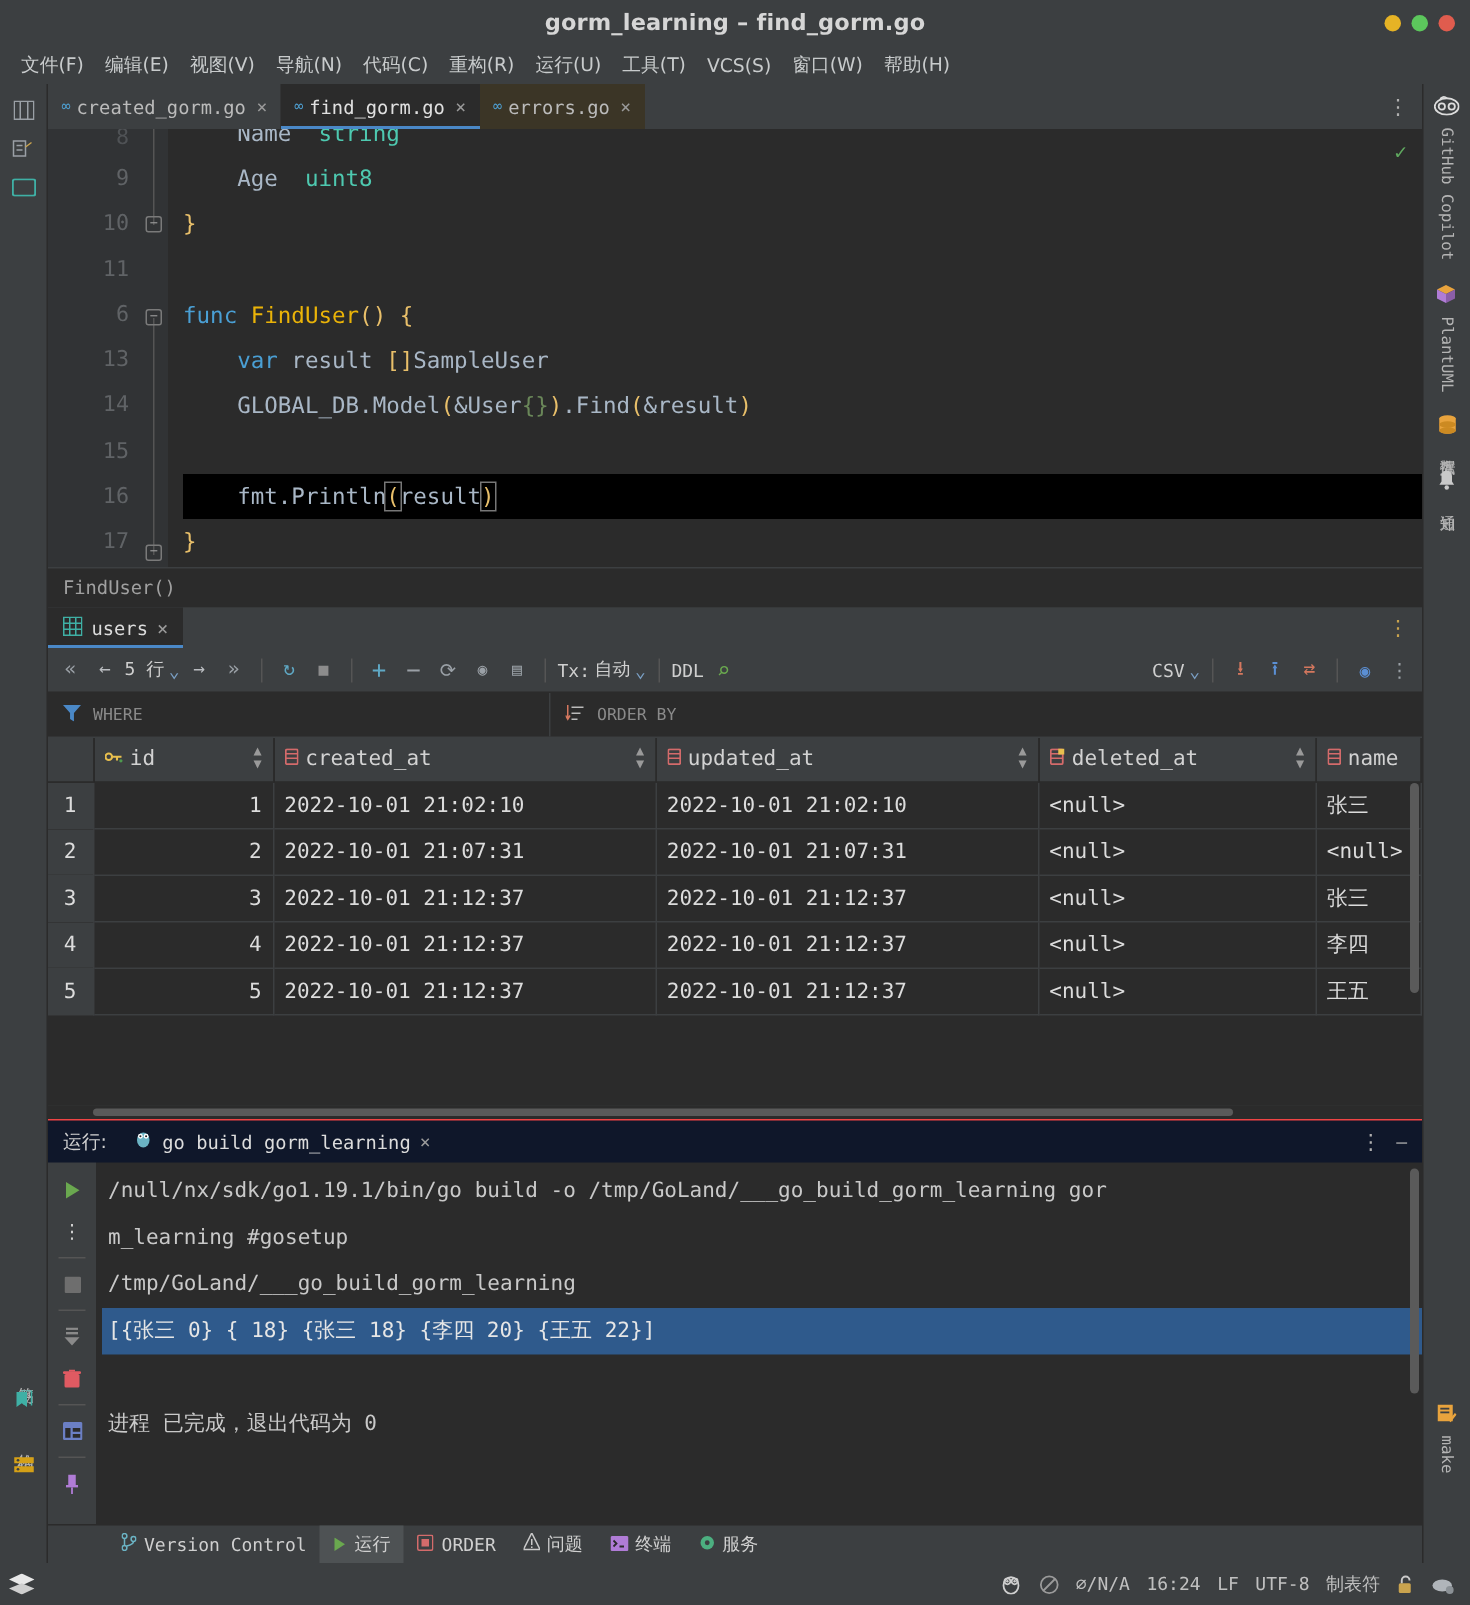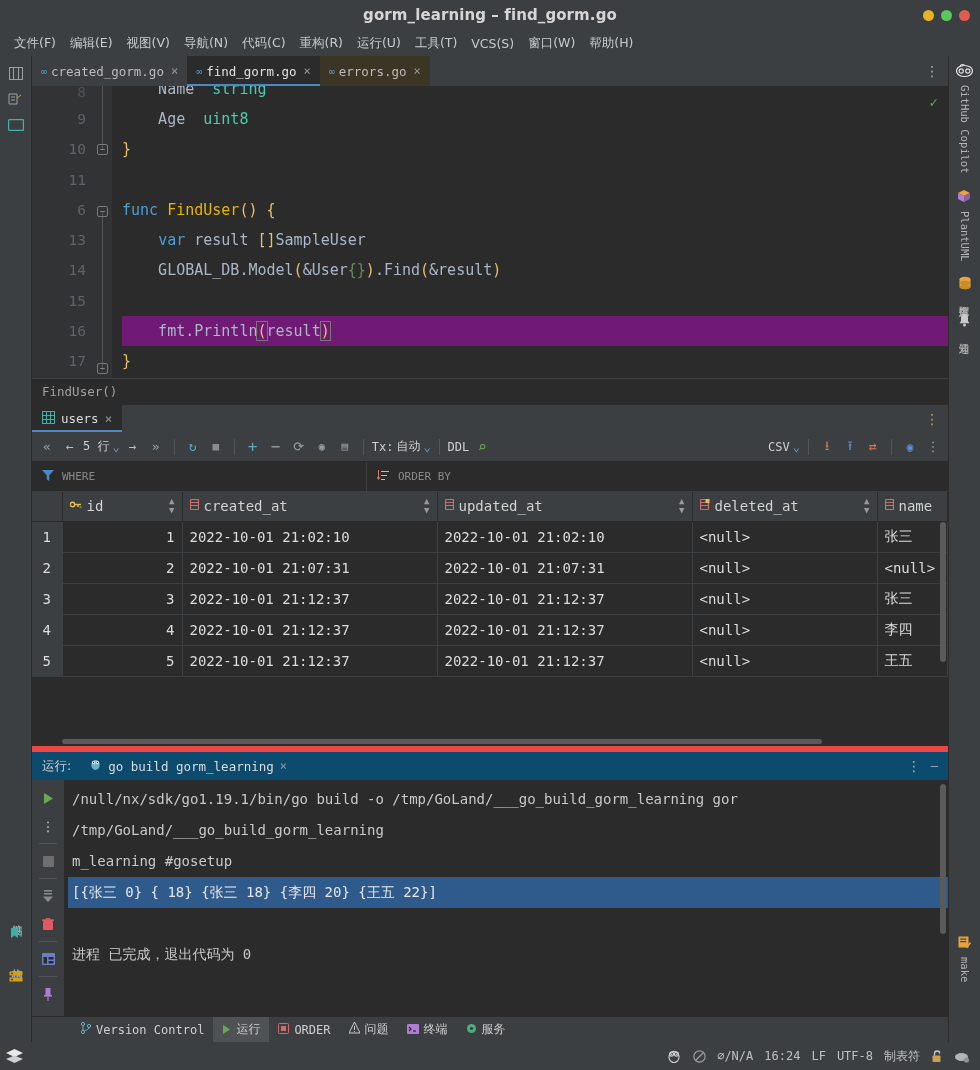--- a/index.html
+++ b/index.html
@@ -100,21 +100,21 @@
   .gutter .ln { height: 30.3px; line-height: 30.3px; padding-right: 8px; }
   .foldcol { width: 18px; background: #313335; flex: 0 0 18px;
     position: relative; }
   .fold-marker { position: absolute; left: 3px; width: 11px; height: 11px;
     border: 1px solid #7a7a7a; border-radius: 2px; color: #9a9a9a;
     font-size: 9px; line-height: 9px; text-align: center; }
   .fold-line { position: absolute; left: 8px; width: 1px; background: #555; }
   .code { flex: 1; position: relative; font-size: 15px;
     font-family: "DejaVu Sans Mono", monospace; padding-left: 10px; }
   .cl { height: 30.3px; line-height: 30.3px; white-space: pre; }
-  .cl.hl { background: #701a75; }
+  .cl.hl { background: #000000; }
   .kw2 { color: #4a9fd4; }
   .plain { color: #a9b7c6; }
   .type { color: #4ec9b0; }
   .fn { color: #eab308; }
   .brace { color: #e8bf6a; }
   .brace-hl { color: #e8bf6a; outline: 1px solid #777; }
   .green { color: #6a8759; }
   .checkmark { position: absolute; right: 10px; top: 8px; color: #5fa85f;
     font-size: 14px; }
 
@@ -177,22 +177,22 @@
   .colicon.key { color: #e8bf4e; }
 
   .hscroll { height: 9px; background: #2b2b2b; position: relative;
      flex: 0 0 9px; }
   .hscroll .thumb { position: absolute; left: 30px; top: 2px; height: 5px;
      background: #5a5a5a; border-radius: 3px; }
   .vscroll-thumb { position: absolute; right: 2px; top: 30px; width: 6px;
      height: 140px; background: #5a5a5a; border-radius: 3px; }
 
   
-  .runpanel { background: #0c4a6e; display: flex; flex-direction: column;
-     flex: 1; min-height: 0; border-top: 6px solid #ef4444; }
+  .runpanel { background: #0f172a; display: flex; flex-direction: column;
+     flex: 1; min-height: 0; border-top: 1px solid #ef4444; }
   .run-head { height: 28px; display: flex; align-items: center;
      padding-left: 10px; gap: 10px; flex: 0 0 28px; }
   .run-head .lbl { color: #cfcfcf; font-size: 12.5px;
      font-family: "DejaVu Sans", sans-serif; }
   .run-cfg { display: flex; align-items: center; gap: 6px; height: 44px;
      padding: 0 8px; color: #dcdcdc; font-size: 12.5px;
      box-shadow: inset 0 -2px 0 0 #4a88c7;
      font-family: "DejaVu Sans Mono", monospace; }
   .run-head .right { margin-left: auto; display: flex; align-items: center;
      gap: 10px; padding-right: 10px; color: #b0b0b0; font-size: 14px; }
@@ -634,22 +634,22 @@
             <div class="rg-icon">
               <svg width="12" height="13" viewBox="0 0 12 13">
                   <rect x="3.5" y="0" width="5" height="7" fill="#b07cd6"></rect>
                   <rect x="2" y="7" width="8" height="1.6" fill="#b07cd6"></rect>
                   <rect x="5.4" y="8.6" width="1.2" height="4.4" fill="#b07cd6"></rect>
                 </svg>
             </div>
           </div>
           <div class="console">
             <div class="line">/null/nx/sdk/go1.19.1/bin/go build -o /tmp/GoLand/___go_build_gorm_learning gor</div>
+            <div class="line">m_learning #gosetup</div>
             <div class="line">/tmp/GoLand/___go_build_gorm_learning</div>
-            <div class="line">m_learning #gosetup</div>
             <div class="line sel">[{张三 0} { 18} {张三 18} {李四 20} {王五 22}]</div>
             <div class="line blank"></div>
             <div class="line" style="font-family:'DejaVu Sans Mono',monospace">进程 已完成，退出代码为 0</div>
             <div class="console-vthumb"></div>
           </div>
         </div>
       </div>
 
       <div class="bottombar">
         <div class="bt">

